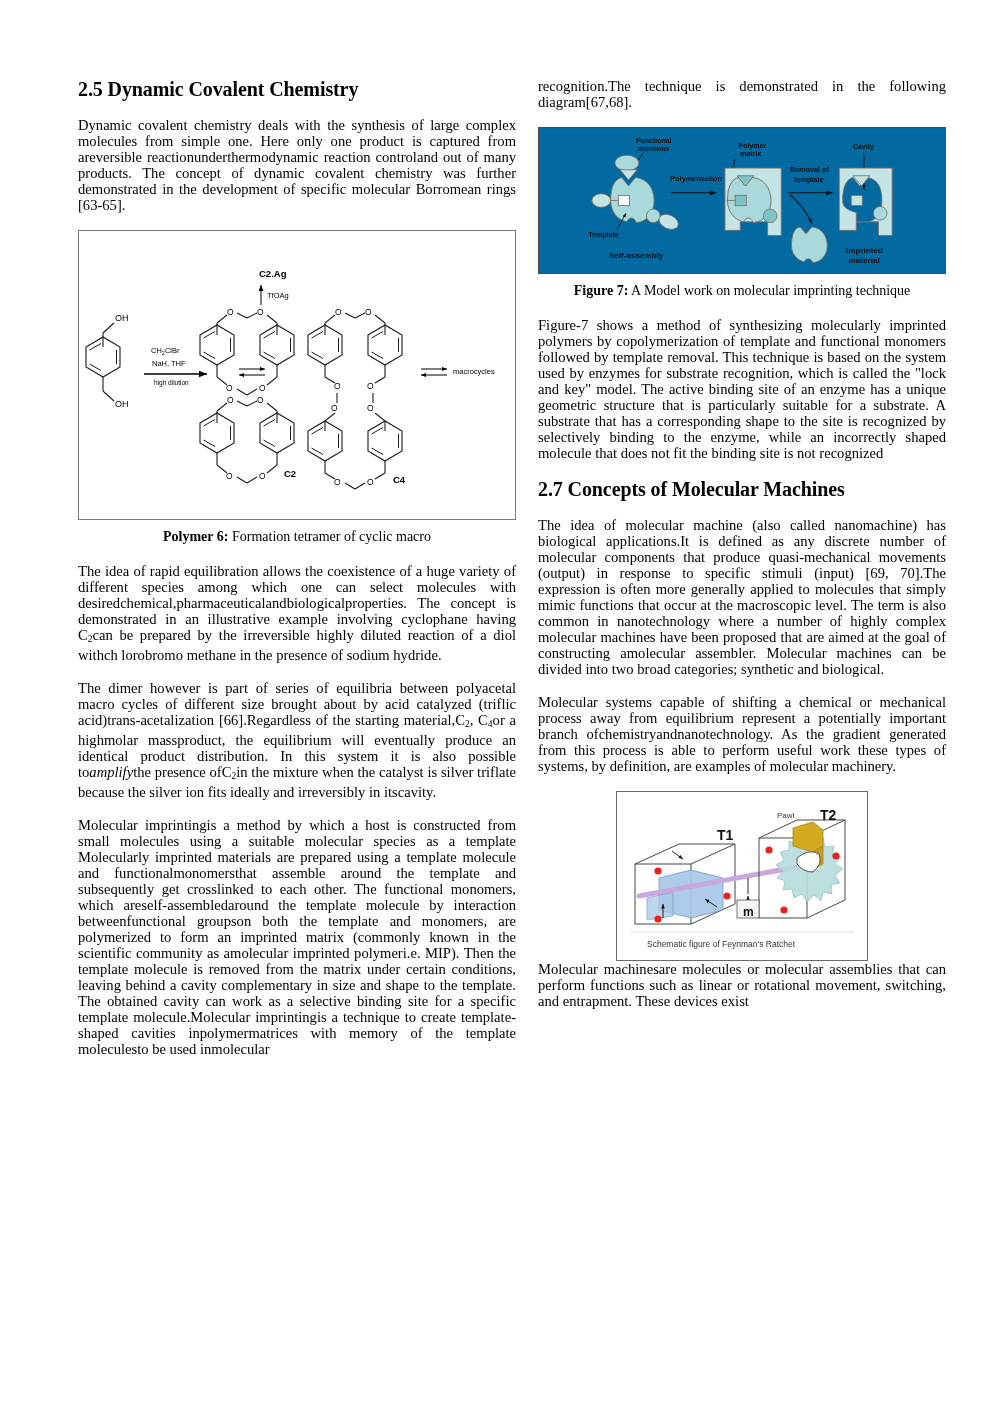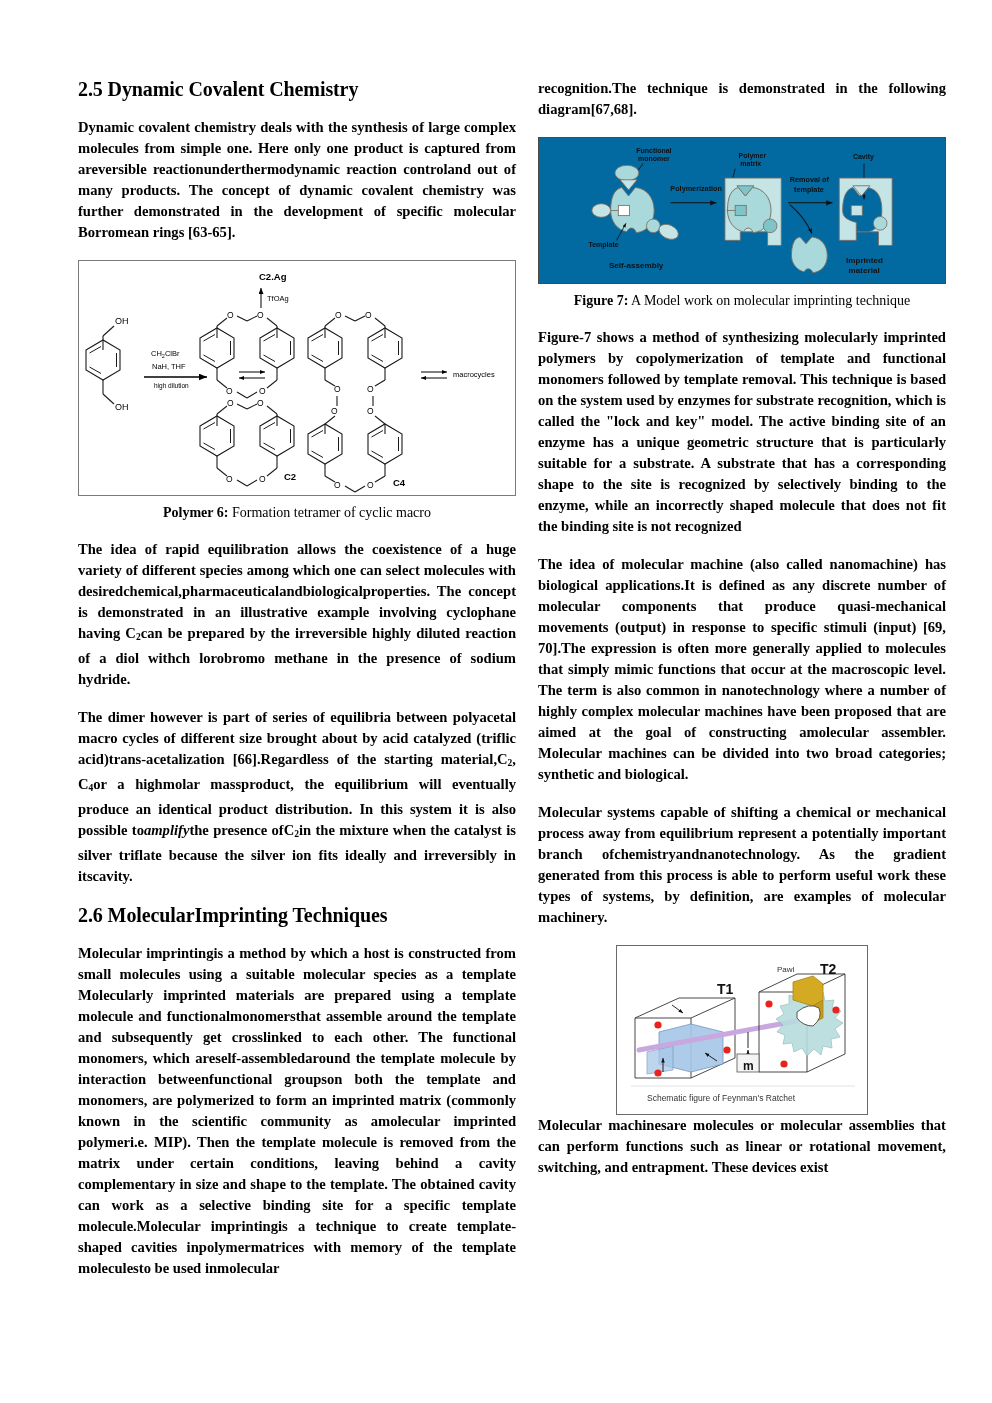--- a/index.html
+++ b/index.html
@@ -26,43 +26,42 @@
 
   h2.sec{
     font-size:20px;
     font-weight:bold;
     margin:0 0 16px 0;
     letter-spacing:-0.1px;
     font-family:"Liberation Serif", serif;
   }
   p.body{
     font-size:14.6px;
-    line-height:21px;
+    line-height:16px;
     text-align:justify;
     margin:0 0 17px 0;
     word-spacing:0px;
     hyphens:none;
-    font-weight:bold;
   }
   p.tight{margin-bottom:0;}
   .cap{
     font-size:14px;
     text-align:center;
     margin:8px 0 18px 0;
     line-height:17px;
   }
   .cap b{font-weight:bold;}
   sub{font-size:9.5px;vertical-align:-2px;}
   i{font-style:italic;}
 
   
   .fig6{
     border:1px solid #7a7a7a;
     width:100%;
-    height:236px;
+    height:290px;
     box-sizing:border-box;
     position:relative;
     background:#fff;
     margin-top:2px;
   }
   .fig6 svg{display:block;width:100%;height:100%;}
 
   
   .fig7{
     border:1px solid #4a4a4a;
@@ -259,21 +258,20 @@
 
     <div class="cap">
       <b>Polymer 6:</b>
       <span>Formation tetramer of cyclic macro</span>
     </div>
 
     <p class="body"><span>The idea of rapid equilibration allows the coexistence of a huge variety of different species among which one can select molecules with</span> <span>desiredchemical,pharmaceuticalandbiologicalproperties. The concept is demonstrated in an illustrative example involving cyclophane having C</span><sub>2</sub><span>can be prepared by the irreversible highly diluted reaction of a diol withch lorobromo methane in the presence of sodium hydride.</span></p>
 
     <p class="body"><span>The dimer however is part of series of equilibria between polyacetal macro cycles of different size brought about by acid catalyzed (triflic acid)trans-acetalization [66].Regardless of the starting material,C</span><sub>2</sub><span>, C</span><sub>4</sub><span>or a highmolar massproduct, the equilibrium will eventually produce an identical product distribution. In this system it is also possible to</span><i>amplify</i><span>the presence ofC</span><sub>2</sub><span>in the mixture when the catalyst is silver triflate because the silver ion fits ideally and irreversibly in itscavity.</span></p>
 
-    <h2 class="sec">2.6  MolecularImprinting Techniques</h2>
 
     <p class="body">Molecular imprintingis a method by which a host is constructed from small molecules using a suitable molecular species as a template Molecularly imprinted materials are prepared using a template molecule and functionalmonomersthat assemble around the template and subsequently get crosslinked to each other. The functional monomers, which areself-assembledaround the template molecule by interaction betweenfunctional groupson both the template and monomers, are polymerized to form an imprinted matrix (commonly known in the scientific community as amolecular imprinted polymeri.e. MIP). Then the template molecule is removed from the matrix under certain conditions, leaving behind a cavity complementary in size and shape to the template. The obtained cavity can work as a selective binding site for a specific template molecule.Molecular imprintingis a technique to create template-shaped cavities inpolymermatrices with memory of the template moleculesto be used inmolecular</p>
   </div>
 
   <div class="col right">
 
     <p class="body">recognition.The technique is demonstrated in the following diagram[67,68].</p>
 
     <div class="fig7">
       <svg viewBox="0 0 404 170" xmlns="http://www.w3.org/2000/svg">
@@ -346,20 +344,21 @@
       </svg>
     </div>
 
     <div class="cap">
       <b>Figure 7:</b>
       <span>A Model work on molecular imprinting technique</span>
     </div>
 
     <p class="body">Figure-7 shows a method of synthesizing molecularly imprinted polymers by copolymerization of template and functional monomers followed by template removal. This technique is based on the system used by enzymes for substrate recognition, which is called the "lock and key" model. The active binding site of an enzyme has a unique geometric structure that is particularly suitable for a substrate. A substrate that has a corresponding shape to the site is recognized by selectively binding to the enzyme, while an incorrectly shaped molecule that does not fit the binding site is not recognized</p>
 
+    <h2 class="sec">2.7 Concepts of Molecular Machines</h2>
 
     <p class="body">The idea of molecular machine (also called nanomachine) has biological applications.It is defined as any discrete number of molecular components that produce quasi-mechanical movements (output) in response to specific stimuli (input) [69, 70].The expression is often more generally applied to molecules that simply mimic functions that occur at the macroscopic level. The term is also common in nanotechnology where a number of highly complex molecular machines have been proposed that are aimed at the goal of constructing amolecular assembler. Molecular machines can be divided into two broad categories; synthetic and biological.</p>
 
     <p class="body">Molecular systems capable of shifting a chemical or mechanical process away from equilibrium represent a potentially important branch ofchemistryandnanotechnology. As the gradient generated from this process is able to perform useful work these types of systems, by definition, are examples of molecular machinery.</p>
 
     <div class="fig8wrap">
       <div class="fig8">
         <svg viewBox="0 0 250 168" xmlns="http://www.w3.org/2000/svg">
           <defs>
             <marker id="a8" markerWidth="6" markerHeight="6" refX="5" refY="2" orient="auto">

